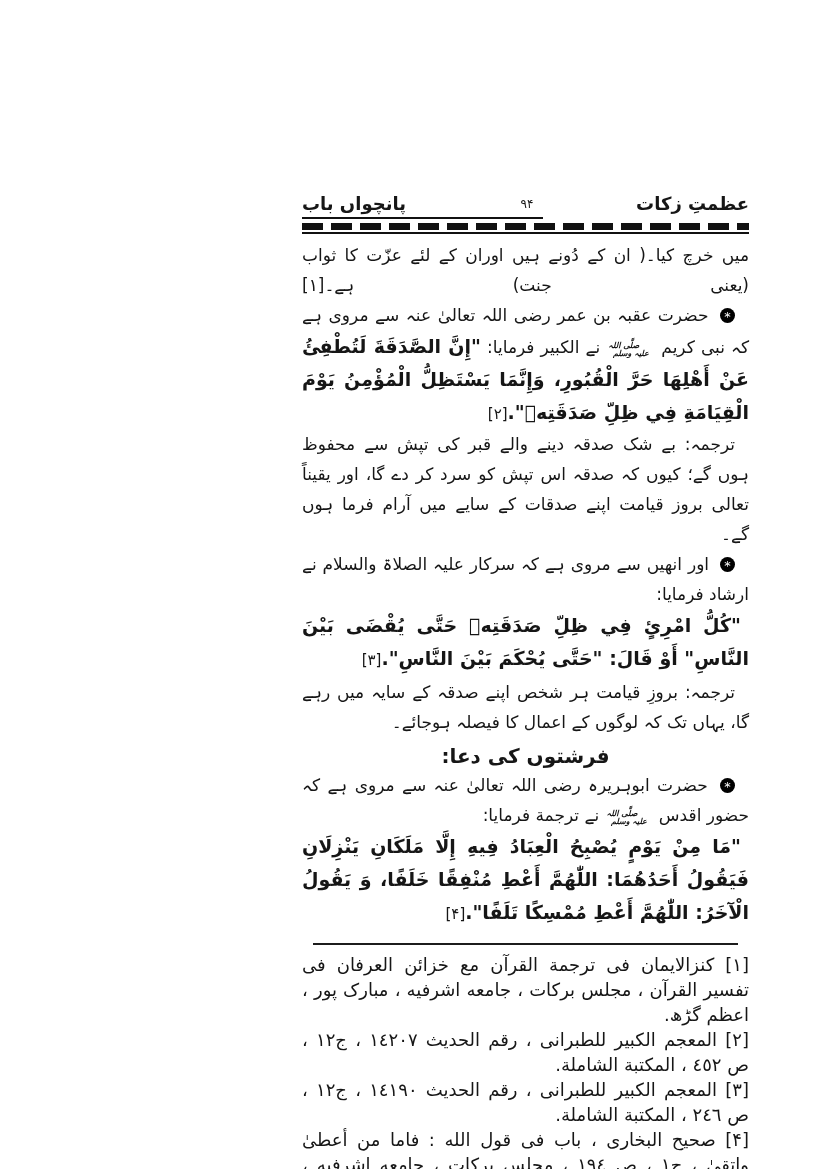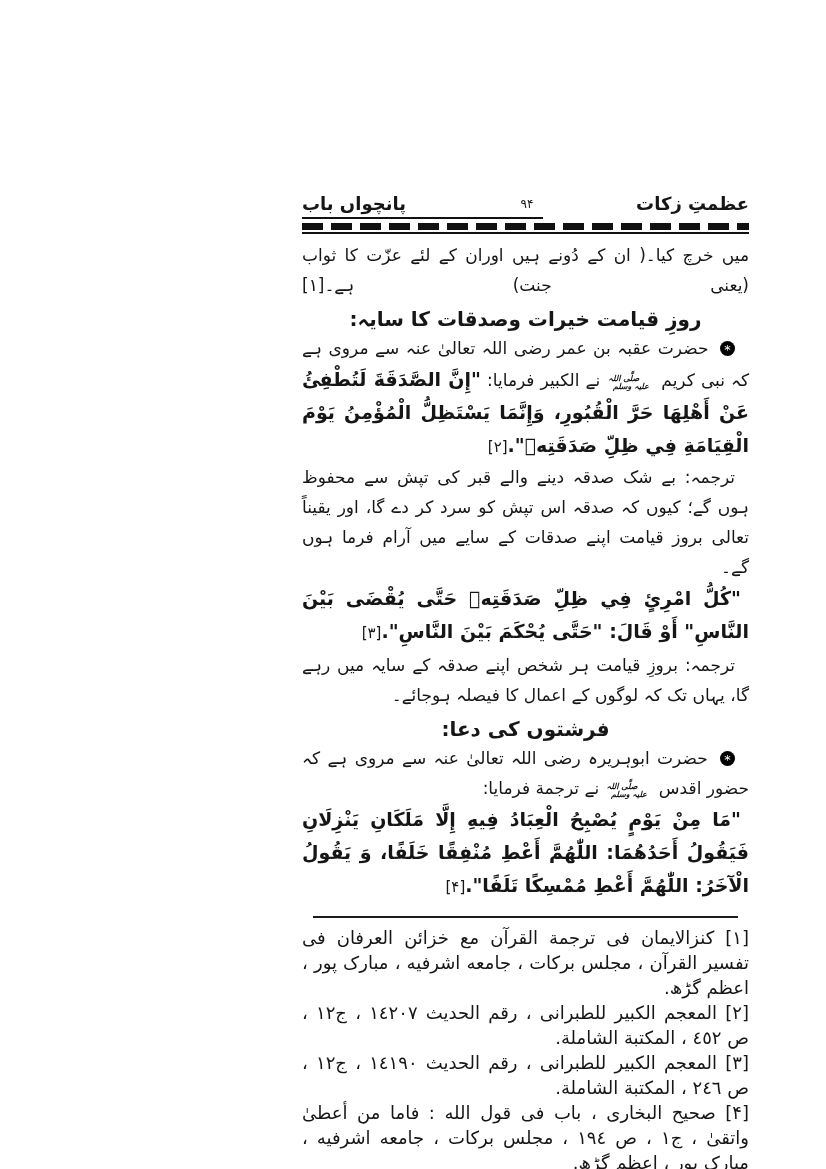--- a/index.html
+++ b/index.html
@@ -59,37 +59,40 @@
     <span>عظمتِ زکات</span>
   </div>
   <div class="chapter-underline"></div>
   <div class="rules">
     <div class="rule-dashed"></div>
     <div class="rule-thin"></div>
   </div>
 
   <p class="urdu justify-all">میں خرچ کیا۔( ان کے دُونے ہیں اوران کے لئے عزّت کا ثواب (یعنی جنت) ہے۔[۱]</p>
 
-  <h2 class="heading">روزِ قیامت خیرات وصدقات کا سایہ:</h2>
 
   <p class="urdu para">
     <span class="star">*</span>
     <span>حضرت عقبہ بن عمر رضی اللہ تعالیٰ عنہ سے مروی ہے کہ نبی کریم</span>
     <span class="salutation">صلَّی اللہ
 علیہ وسلم</span>
     <span>نے</span>
     <span>الکبیر فرمایا:</span>
     <span class="arabic">"إِنَّ الصَّدَقَةَ لَتُطْفِئُ عَنْ أَهْلِهَا حَرَّ الْقُبُورِ، وَإِنَّمَا يَسْتَظِلُّ الْمُؤْمِنُ يَوْمَ الْقِيَامَةِ فِي ظِلِّ صَدَقَتِهٖ".</span><span class="fnref">[۲]</span>
   </p>
 
   <p class="urdu para">
     <span class="tr-label">ترجمہ:</span>
     <span>بے شک صدقہ دینے والے قبر کی تپش سے محفوظ ہوں گے؛ کیوں کہ صدقہ اس تپش کو سرد کر دے گا، اور یقیناً تعالی بروز قیامت اپنے صدقات کے سایے میں آرام فرما ہوں گے۔</span>
   </p>
 
+  <p class="urdu para">
+    <span class="star">*</span>
+    <span>اور انھیں سے مروی ہے کہ سرکار علیہ الصلاۃ والسلام نے ارشاد فرمایا:</span>
+  </p>
   <p class="arabic-block">
     <span>"كُلُّ امْرِئٍ فِي ظِلِّ صَدَقَتِهٖ حَتَّى يُقْضَى بَيْنَ النَّاسِ" أَوْ قَالَ: "حَتَّى يُحْكَمَ بَيْنَ النَّاسِ".</span><span class="fnref">[۳]</span>
   </p>
 
   <p class="urdu para">
     <span class="tr-label">ترجمہ:</span>
     <span>بروزِ قیامت ہر شخص اپنے صدقہ کے سایہ میں رہے گا، یہاں تک کہ لوگوں کے اعمال کا فیصلہ ہوجائے۔</span>
   </p>
 
   <h2 class="heading">فرشتوں کی دعا:</h2>

